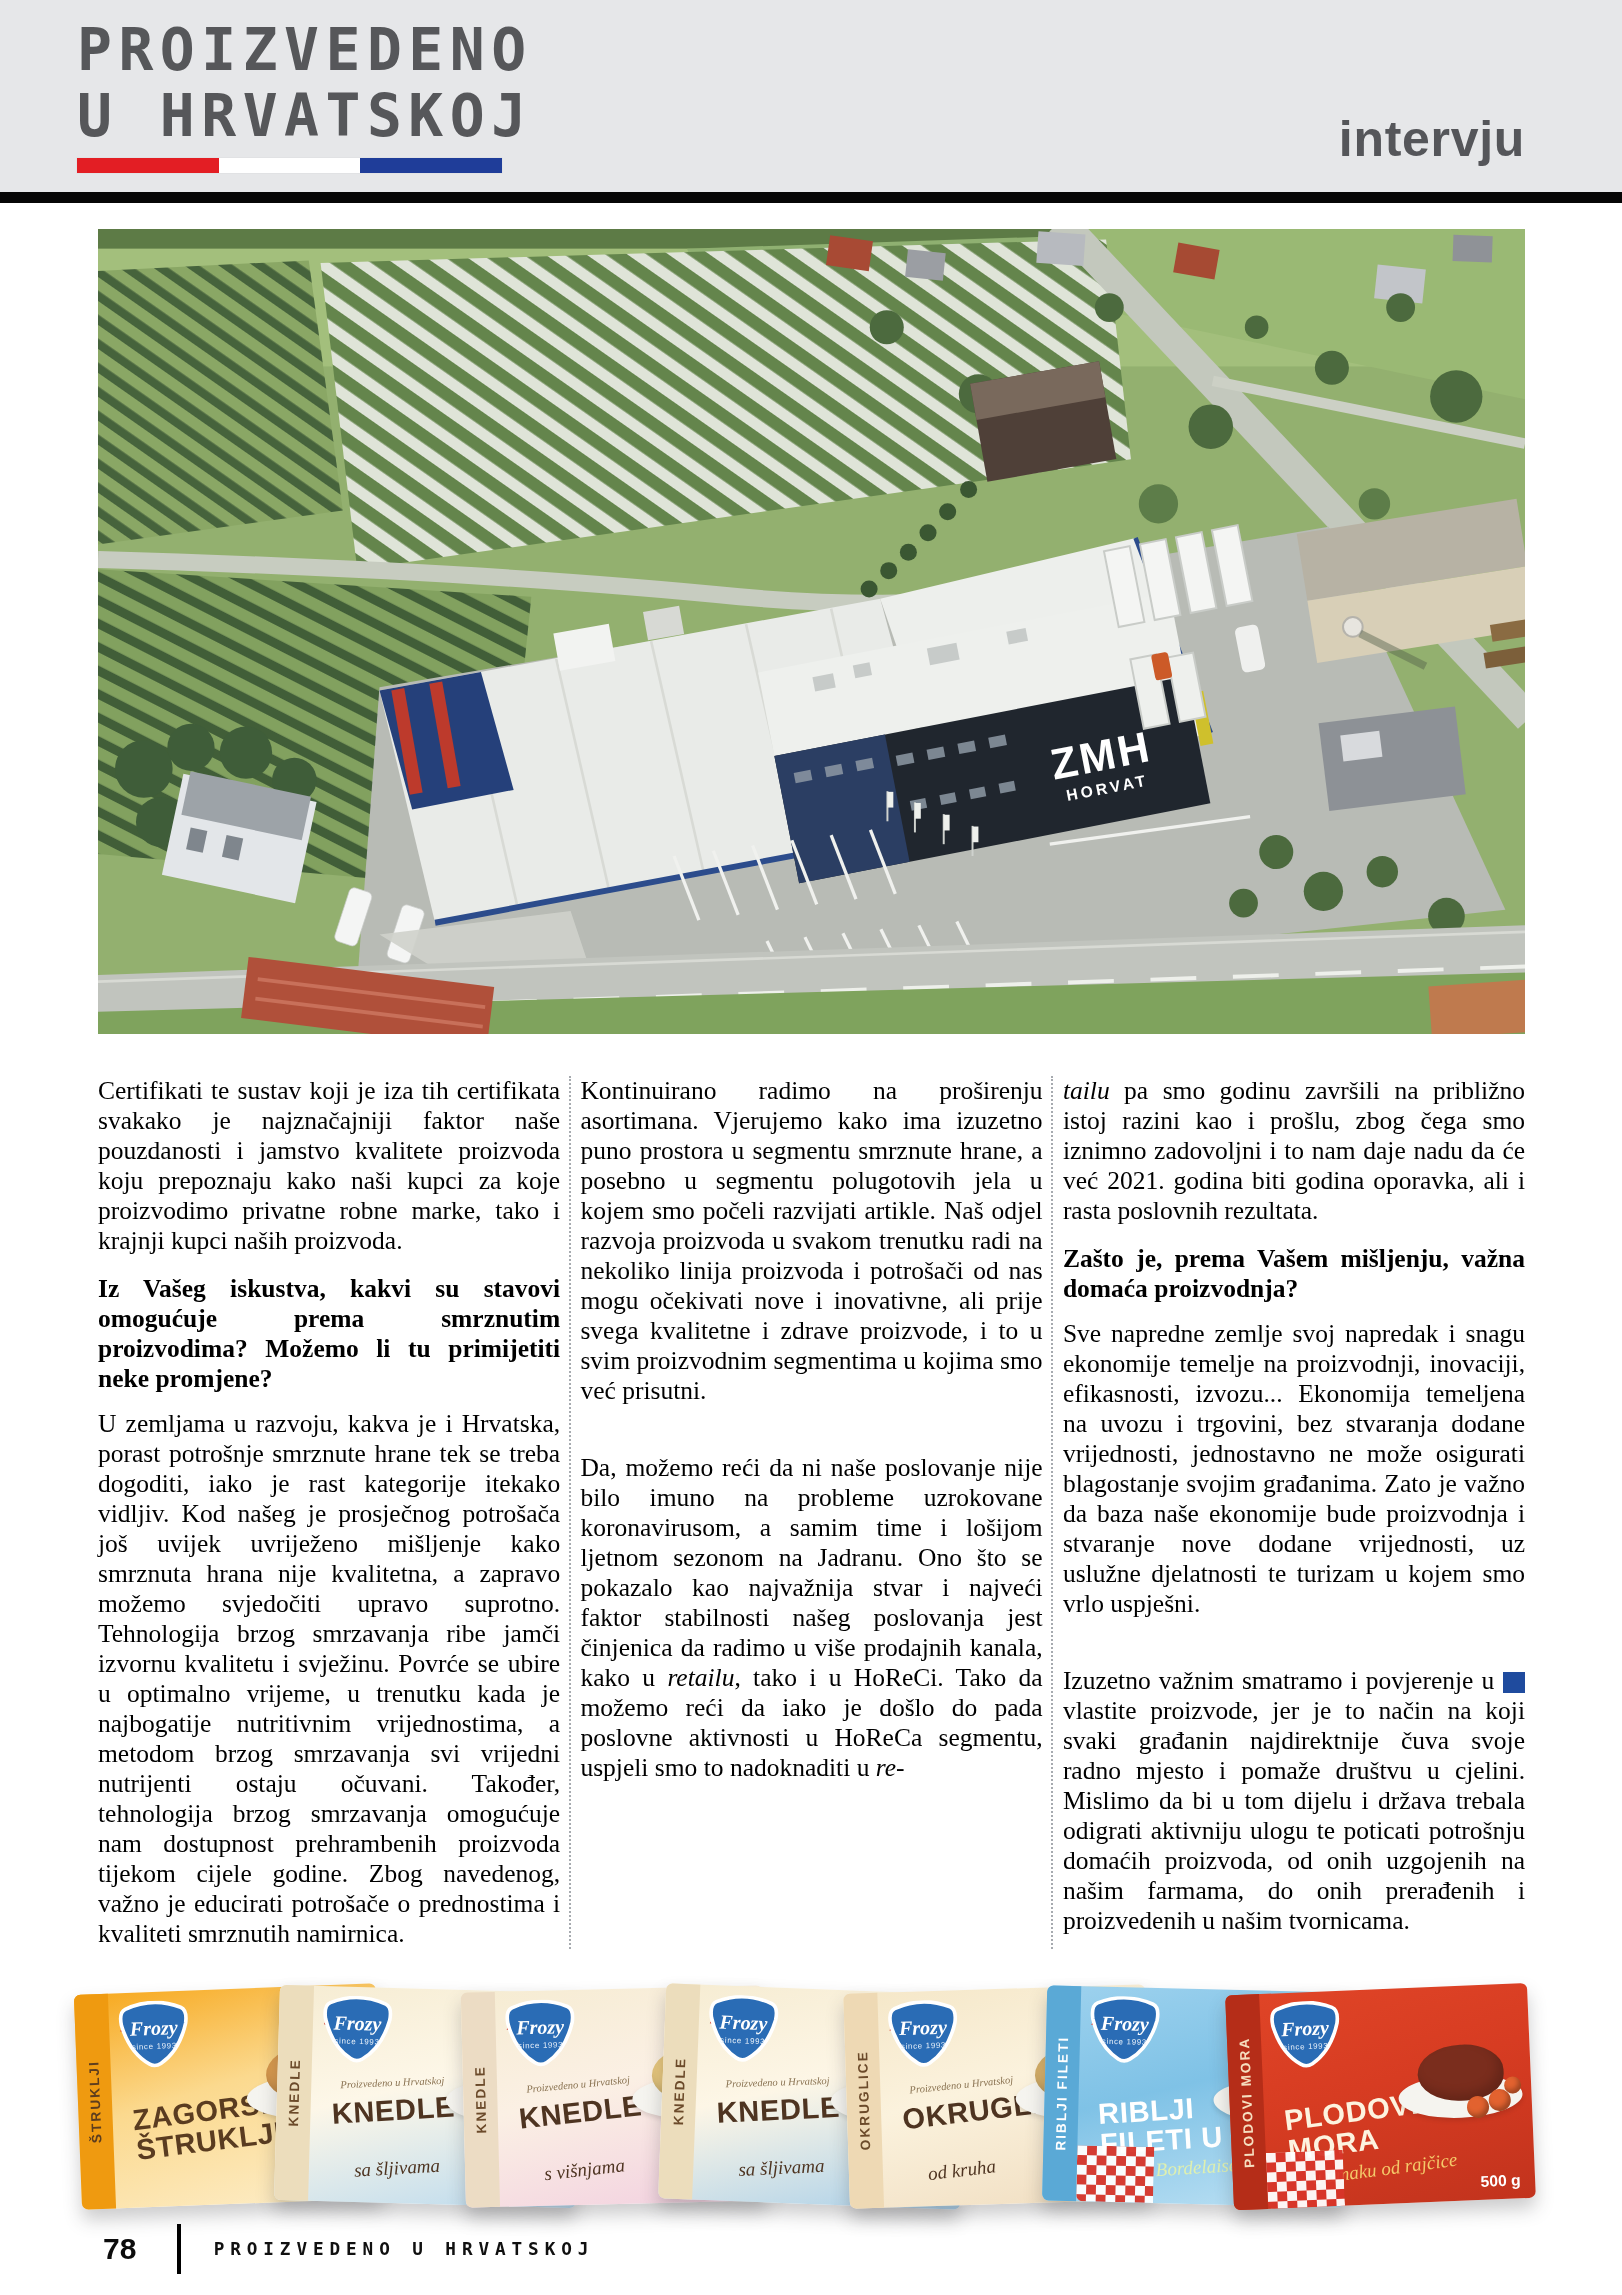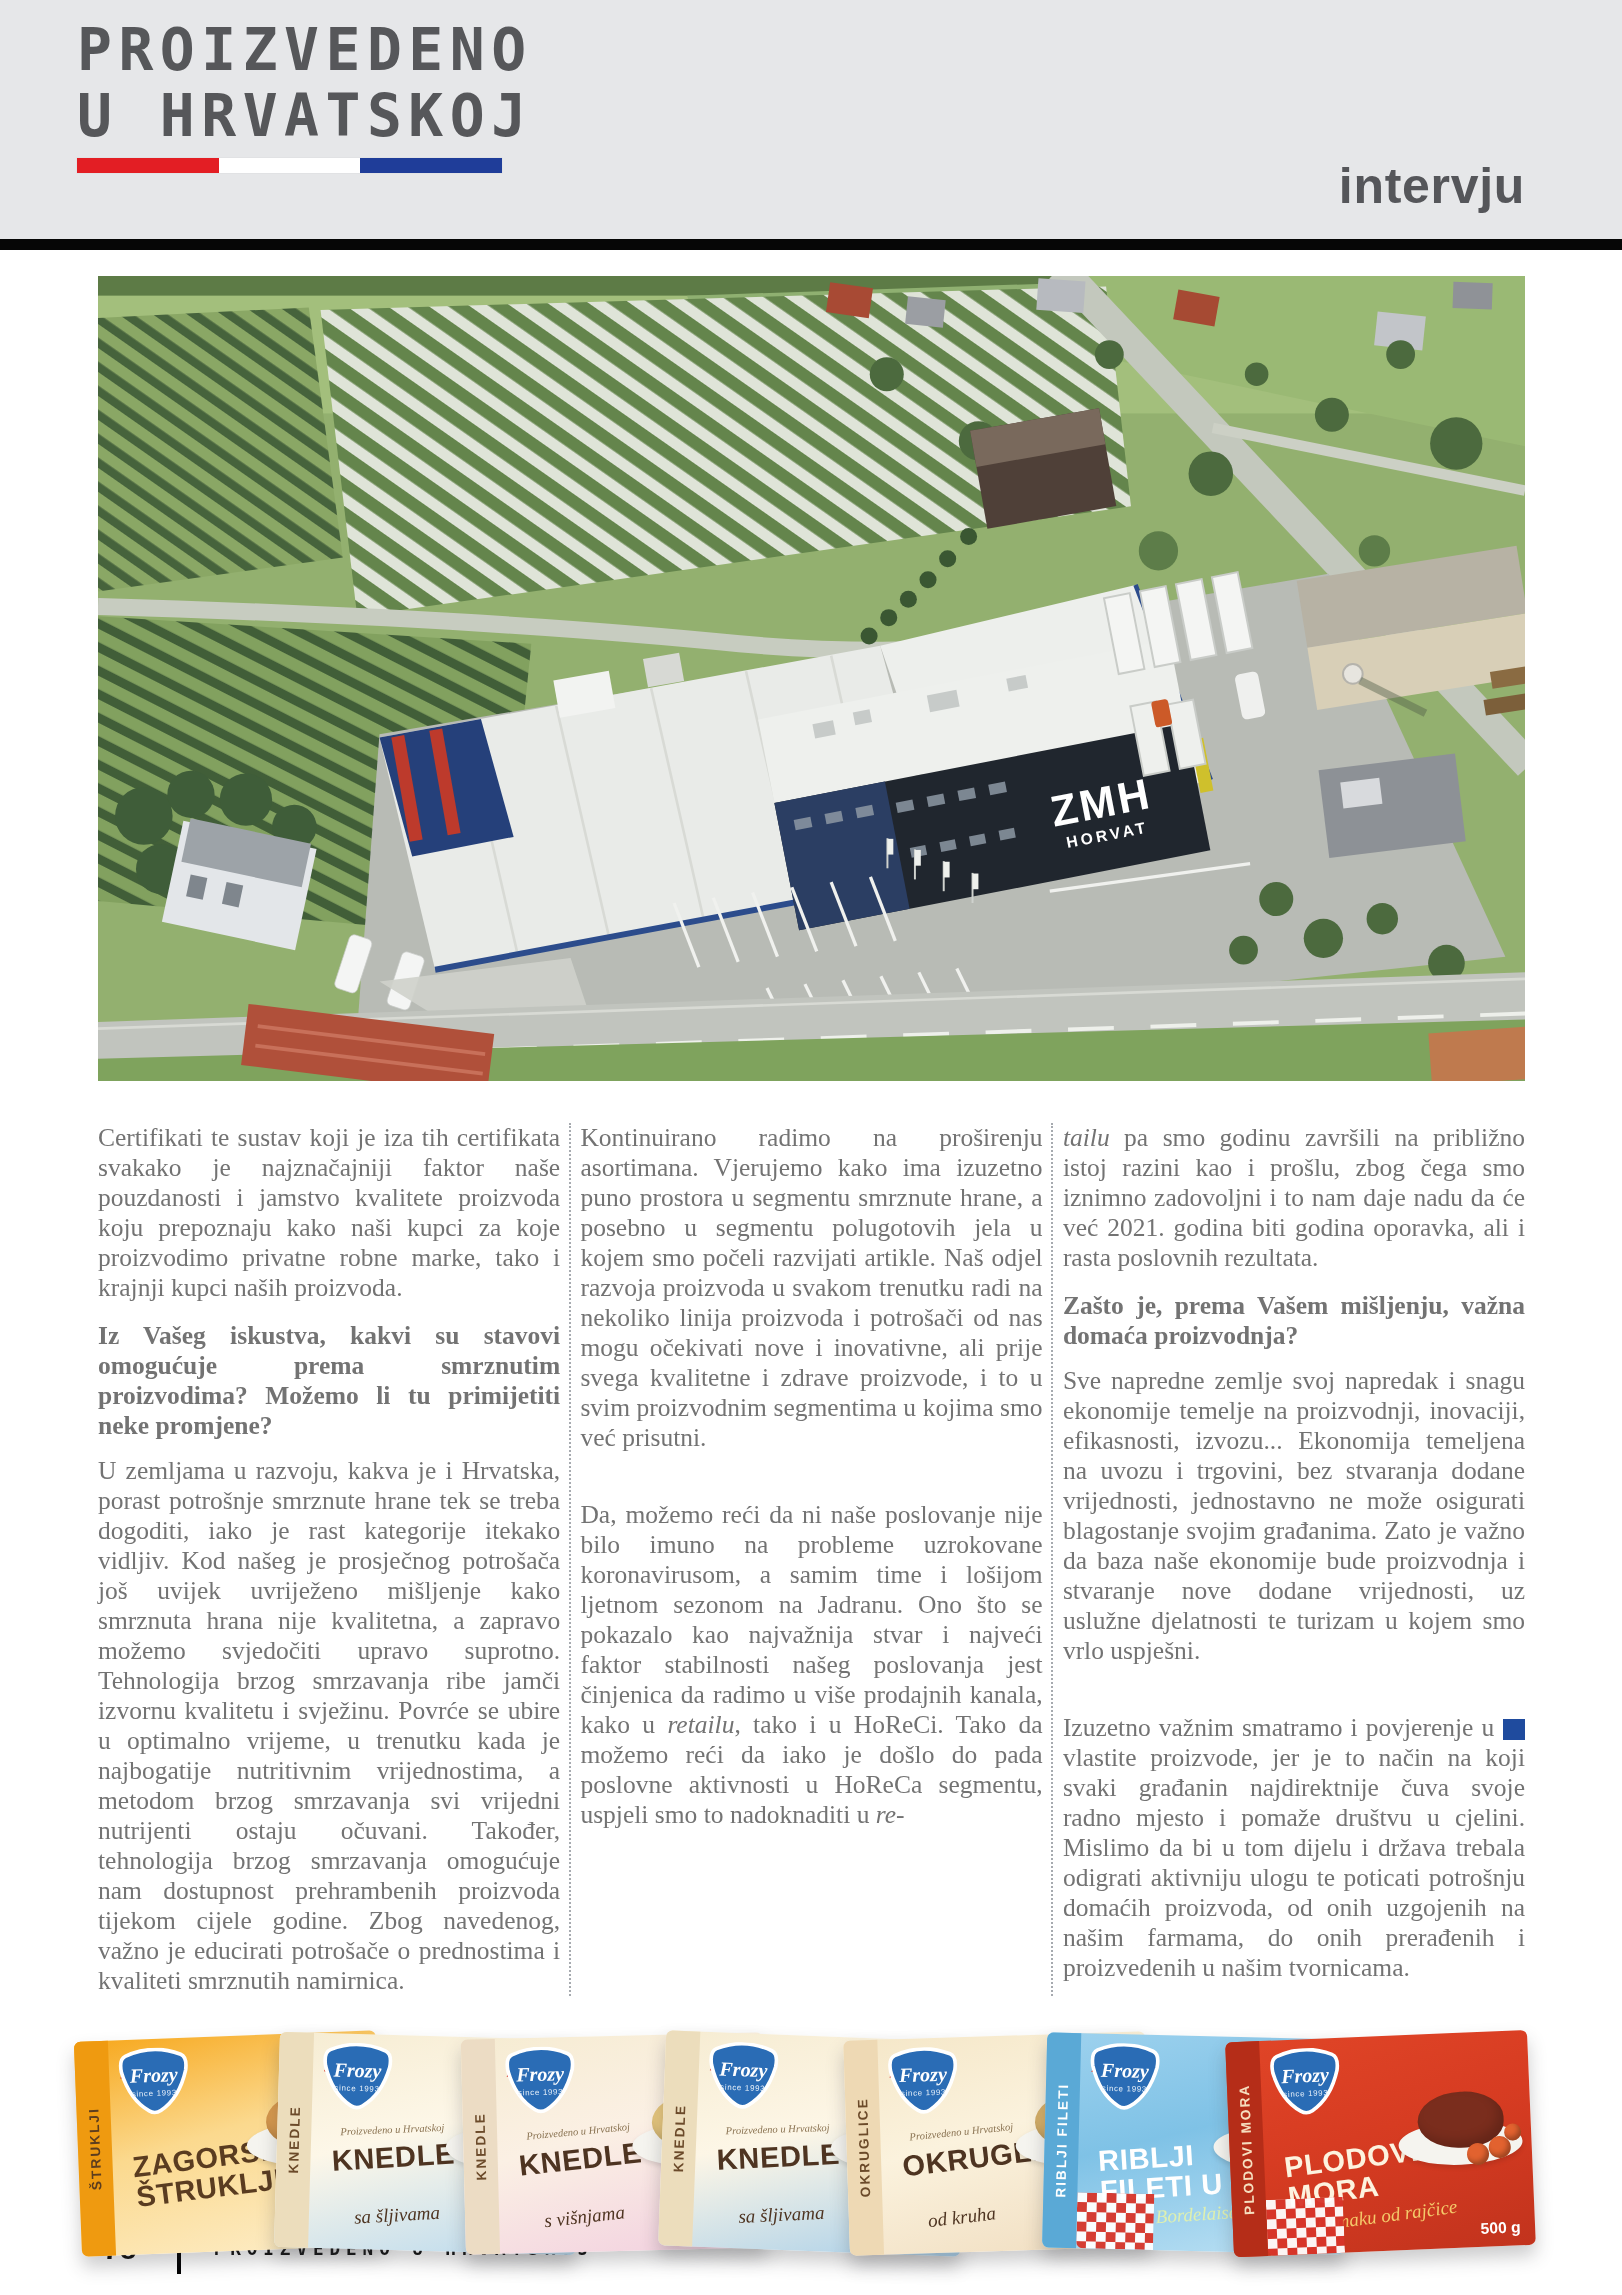--- a/index.html
+++ b/index.html
@@ -1,37 +1,37 @@
 <!DOCTYPE html>
 <html lang="hr" style="font-size:10.5px"><head>
 <meta charset="utf-8">
 <style>
   html,body{margin:0;padding:0;}
   body{width:1623px;height:2295px;background:#ffffff;font-family:"Liberation Serif",serif;}
   .page{position:relative;width:1623px;height:2295px;overflow:hidden;background:#fff;}
 
   
-  .band{position:relative;height:239px;background:#e6e7e9;}
+  .band{position:relative;height:192px;background:#e6e7e9;}
   .logo{position:absolute;left:77px;top:17px;}
   .logo .lline{font-family:"DejaVu Sans Mono",monospace;font-weight:bold;color:#56575a;
                font-size:58px;line-height:66px;letter-spacing:6.5px;white-space:nowrap;}
   .flag{margin-top:9.2px;width:425px;height:14.4px;display:flex;box-shadow:0 0 0 0.7px rgba(0,0,0,.03);}
   .flag span{flex:1 1 0;}
   .section-label{position:absolute;right:98px;bottom:23.6px;font-family:"Liberation Sans",sans-serif;
                font-weight:bold;font-size:50px;color:#55565a;letter-spacing:0.7px;}
   .blackbar{height:11px;background:#060606;}
 
   
   .hero{display:block;margin:26px 98px 0 98px;width:1427px;height:805px;background:#8fae6b;}
 
   
   .article{display:flex;margin:42px 98px 0 98px;width:1427px;}
   .col{flex:1 1 0;min-width:0;}
   .col + .col{border-left:2px dotted #a6aaaf;margin-left:8.5px;padding-left:9.8px;}
-  .col p{margin:0;font-size:25.5px;line-height:30px;text-align:justify;color:#737373;}
+  .col p{margin:0;font-size:25.5px;line-height:30px;text-align:justify;color:#000000;}
   .col p.question{font-weight:bold;margin:18.3px 0 14.4px 0;}
   .col p:first-child{margin-top:0;}
   .col p.answer + p.answer{margin-top:47px;}
   .it{font-style:italic;}
   .endmark{float:right;width:21.6px;height:21.6px;margin:5.9px 0 0 9.2px;}
 
   
   .products{position:relative;margin-top:23.6px;padding-left:82px;display:flex;align-items:flex-end;height:232px;}
   .pbox{position:relative;flex:0 0 auto;width:302px;height:215px;border-radius:6.5px;
         box-shadow:0 10.5px 18.3px rgba(50,50,55,.25);transform-origin:50% 100%;}

